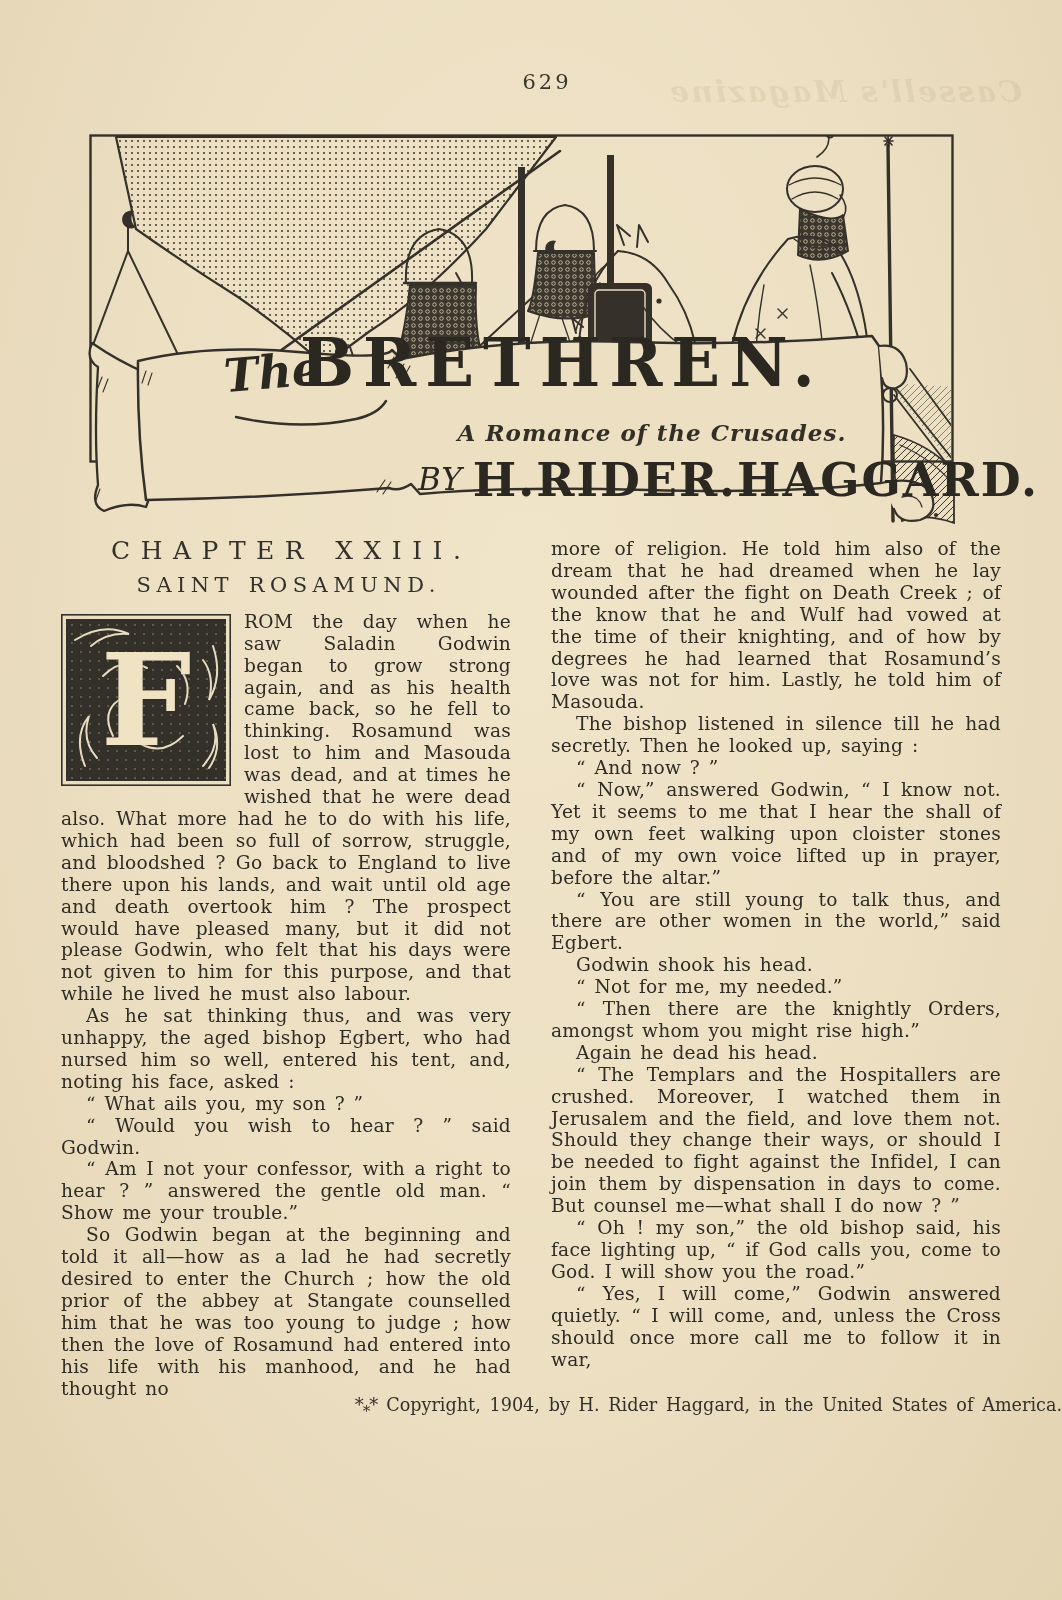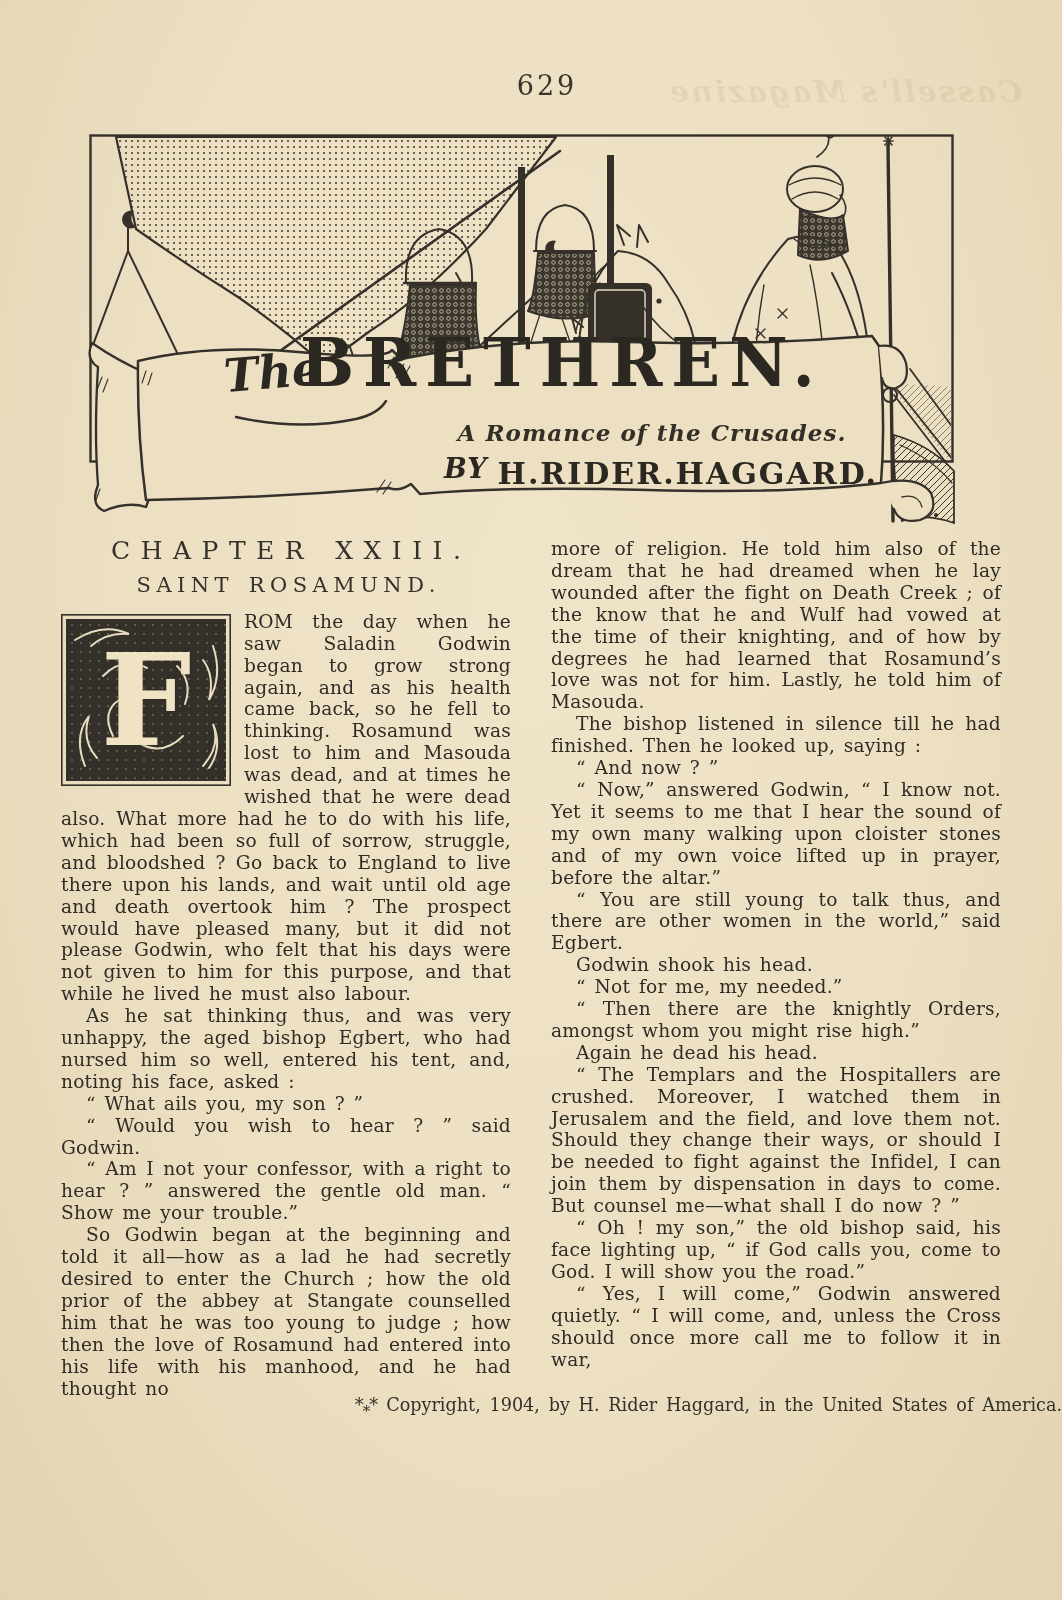--- a/index.html
+++ b/index.html
@@ -10,21 +10,21 @@
     background:#e7dabc;
     position:relative;overflow:hidden;
   }
   #page{
     position:absolute;inset:0;
     background:radial-gradient(ellipse at 50% 38%, #f0e4c9 0%, #ecdfc2 55%, #e2d3b1 100%);
   }
   
   .page-number{
     position:absolute;top:70px;left:0;right:0;
-    text-align:center;font-size:27px;letter-spacing:3px;color:#3a362e;padding-left:32px;
+    text-align:center;font-size:21px;letter-spacing:3px;color:#3a362e;padding-left:32px;
   }
   .ghost{
     position:absolute;top:74px;right:40px;
     transform:scaleX(-1);
     font-size:30px;font-style:italic;font-weight:bold;
     color:#8a7747;opacity:.10;letter-spacing:2px;
     user-select:none;
   }
   
   .illustration{
@@ -41,22 +41,22 @@
     transform:scaleY(1.06);
   }
   .mh-sub{
     left:318px;top:286px;width:492px;text-align:center;
     font-size:23px;font-style:italic;font-weight:bold;letter-spacing:1px;
     color:#332f27;
   }
   .mh-byline{
     left:330px;top:320px;width:486px;text-align:center;
   }
-  .mh-by{font-size:27px;font-weight:bold;font-style:italic;vertical-align:6px;letter-spacing:1px;margin-right:10px;}
-  .mh-author{font-size:30px;font-weight:bold;letter-spacing:2px;}
+  .mh-by{font-size:31px;font-weight:normal;font-style:italic;vertical-align:6px;letter-spacing:1px;margin-right:10px;}
+  .mh-author{font-size:46px;font-weight:bold;letter-spacing:2px;}
   
   .text-area{
     position:absolute;left:61px;top:538px;width:940px;
     display:flex;gap:40px;
     font-size:18.6px;line-height:21.9px;
     text-align:justify;word-spacing:.14em;letter-spacing:.012em;
     color:#2f2c25;
   }
   .col{width:453px;}
   .chapter-heading{
@@ -304,23 +304,23 @@
       </p>
       <p>As he sat thinking thus, and was very unhappy, the aged bishop Egbert, who had nursed him so well, entered his tent, and, noting his face, asked :</p>
       <p>“ What ails you, my son ? ”</p>
       <p>“ Would you wish to hear ? ” said Godwin.</p>
       <p>“ Am I not your confessor, with a right to hear ? ”  answered the gentle old man. “ Show me your trouble.”</p>
       <p>So Godwin began at the beginning and told it all—how as a lad he had secretly desired to enter the Church ;  how the old prior of the abbey at Stangate counselled him that he was too young to judge ; how then the love of Rosamund had entered into his life with his manhood, and he had thought no</p>
     </div>
 
     <div class="col">
       <p class="noindent">more of religion.  He told him also of the dream that he had dreamed when he lay wounded after the fight on Death Creek ; of the know that he and Wulf had vowed at the time of their knighting, and of how by degrees he had learned that Rosamund’s love was not for him.  Lastly, he told him of Masouda.</p>
-      <p>The bishop listened in silence till he had finished.  Then he looked up, saying :</p>
+      <p>The bishop listened in silence till he had secretly.  Then he looked up, saying :</p>
       <p>“ And now ? ”</p>
-      <p>“ Now,” answered Godwin, “ I know not. Yet it seems to me that I hear the sound of my own many walking upon cloister stones and of my own voice lifted up in prayer, before the altar.”</p>
+      <p>“ Now,” answered Godwin, “ I know not. Yet it seems to me that I hear the shall of my own feet walking upon cloister stones and of my own voice lifted up in prayer, before the altar.”</p>
       <p>“ You are still young to talk thus, and there are other women in the world,” said Egbert.</p>
       <p>Godwin shook his head.</p>
       <p>“ Not for me, my needed.”</p>
       <p>“ Then there are the knightly Orders, amongst whom you might rise high.”</p>
       <p>Again he dead his head.</p>
       <p>“ The Templars and the Hospitallers are crushed.  Moreover, I watched them in Jerusalem and the field, and love them not. Should they change their ways, or should I be needed to fight against the Infidel, I can join them by dispensation in days to come.  But counsel me—what shall I do now ? ”</p>
       <p>“ Oh !  my son,” the old bishop said, his face lighting up, “ if God calls you, come to God.  I will show you the road.”</p>
       <p>“ Yes, I will come,” Godwin answered quietly.  “ I will come, and, unless the Cross should once more call me to follow it in war,</p>
     </div>
   </div>

